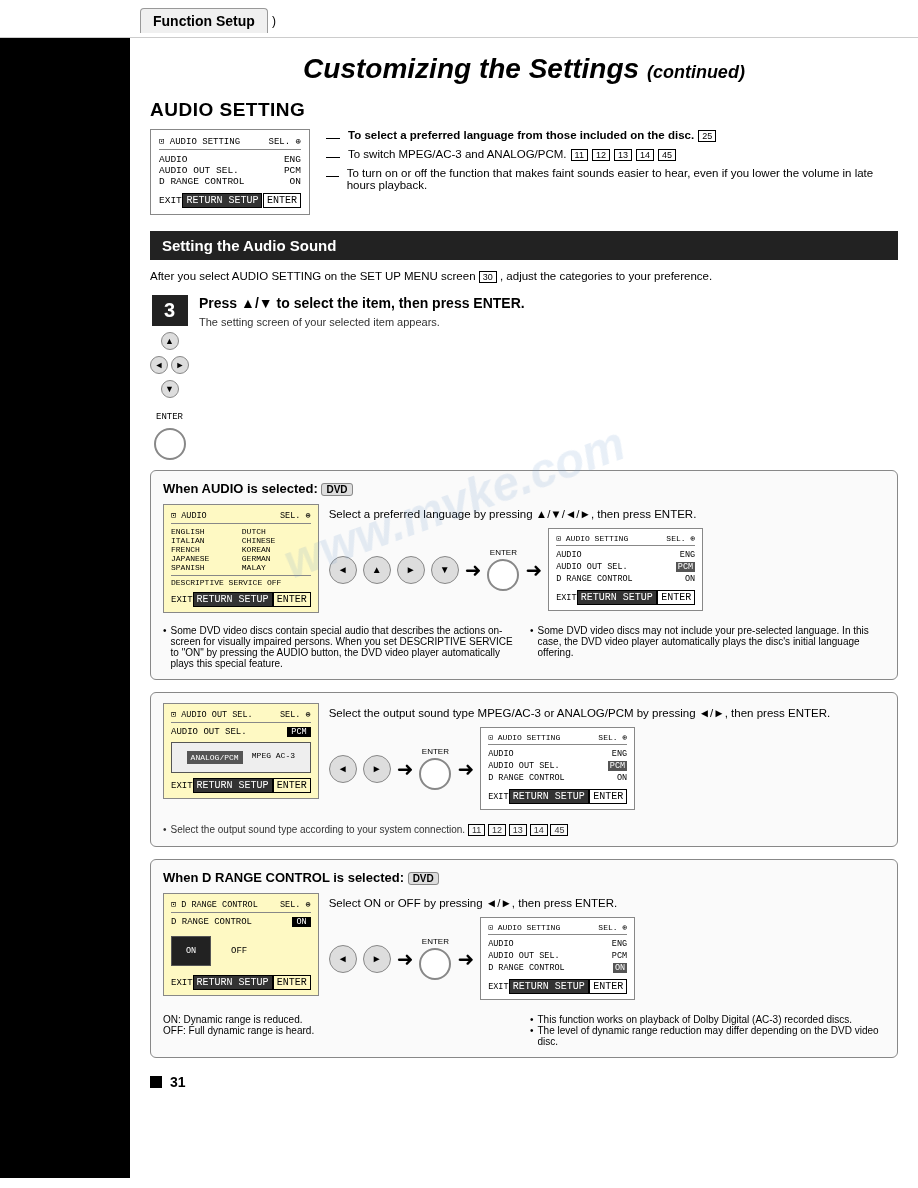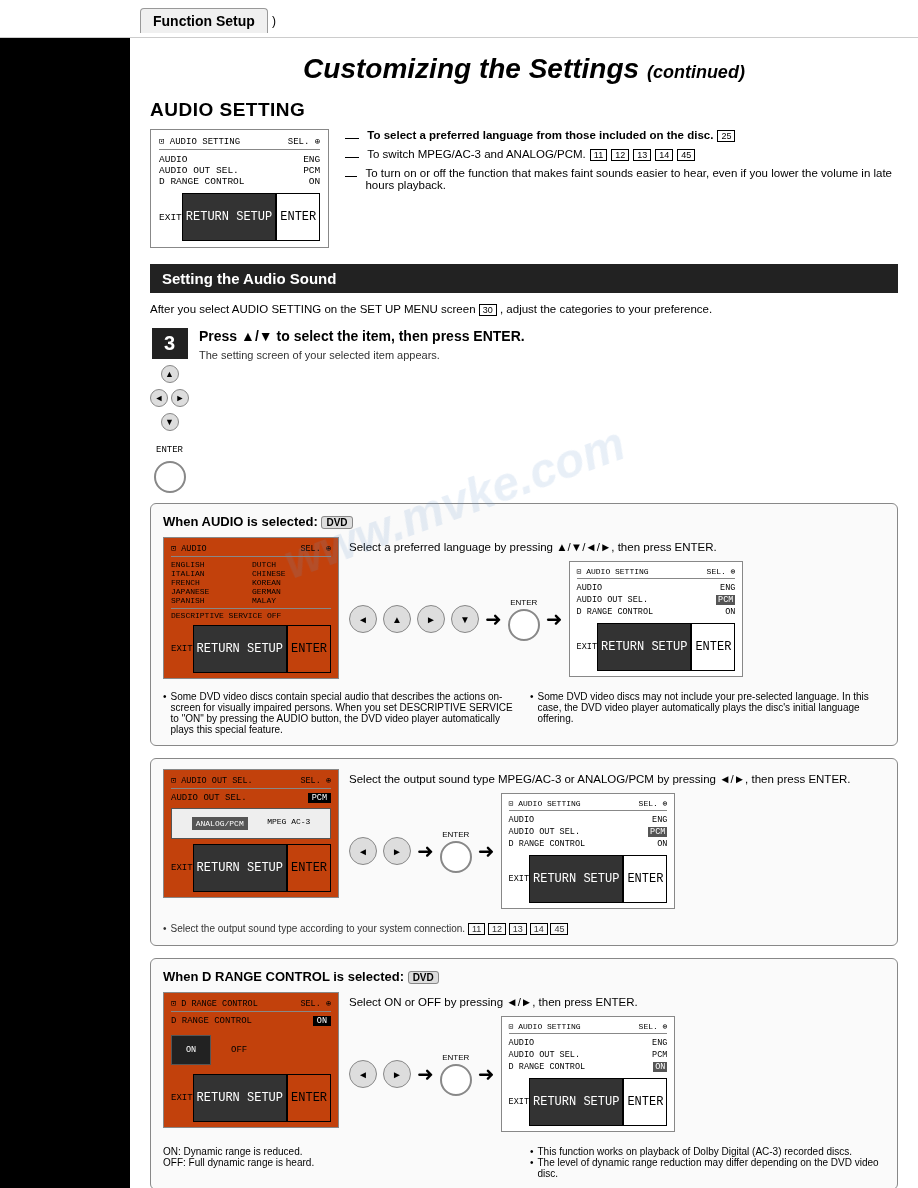--- a/index.html
+++ b/index.html
@@ -102,22 +102,22 @@
       justify-content: space-between;
     }
     .screen-box .exit-row {
       margin-top: 6px;
       display: flex;
       justify-content: space-between;
       align-items: center;
     }
     .btn-small {
       border: 1px solid #000;
-      padding: 16px 3px;
-      font-size: 12px;
+      padding: 1px 3px;
+      font-size: 10px;
       font-family: 'Courier New', monospace;
       display: inline-block;
     }
     .btn-dark {
       background: #333;
       color: #fff;
     }
 
     .overview-notes {
       flex: 1;
@@ -229,21 +229,21 @@
       display: flex;
       gap: 10px;
       align-items: flex-start;
     }
     .panel-screen {
       border: 1px solid #888;
       padding: 5px 7px;
       font-family: 'Courier New', monospace;
       font-size: 9px;
       min-width: 150px;
-      background: #c2410c;
+      background: #fef9c3;
     }
     .panel-screen .ps-title {
       display: flex;
       justify-content: space-between;
       border-bottom: 1px solid #888;
       margin-bottom: 3px;
       padding-bottom: 2px;
       font-size: 8.5px;
     }
     .panel-screen .ps-row {

